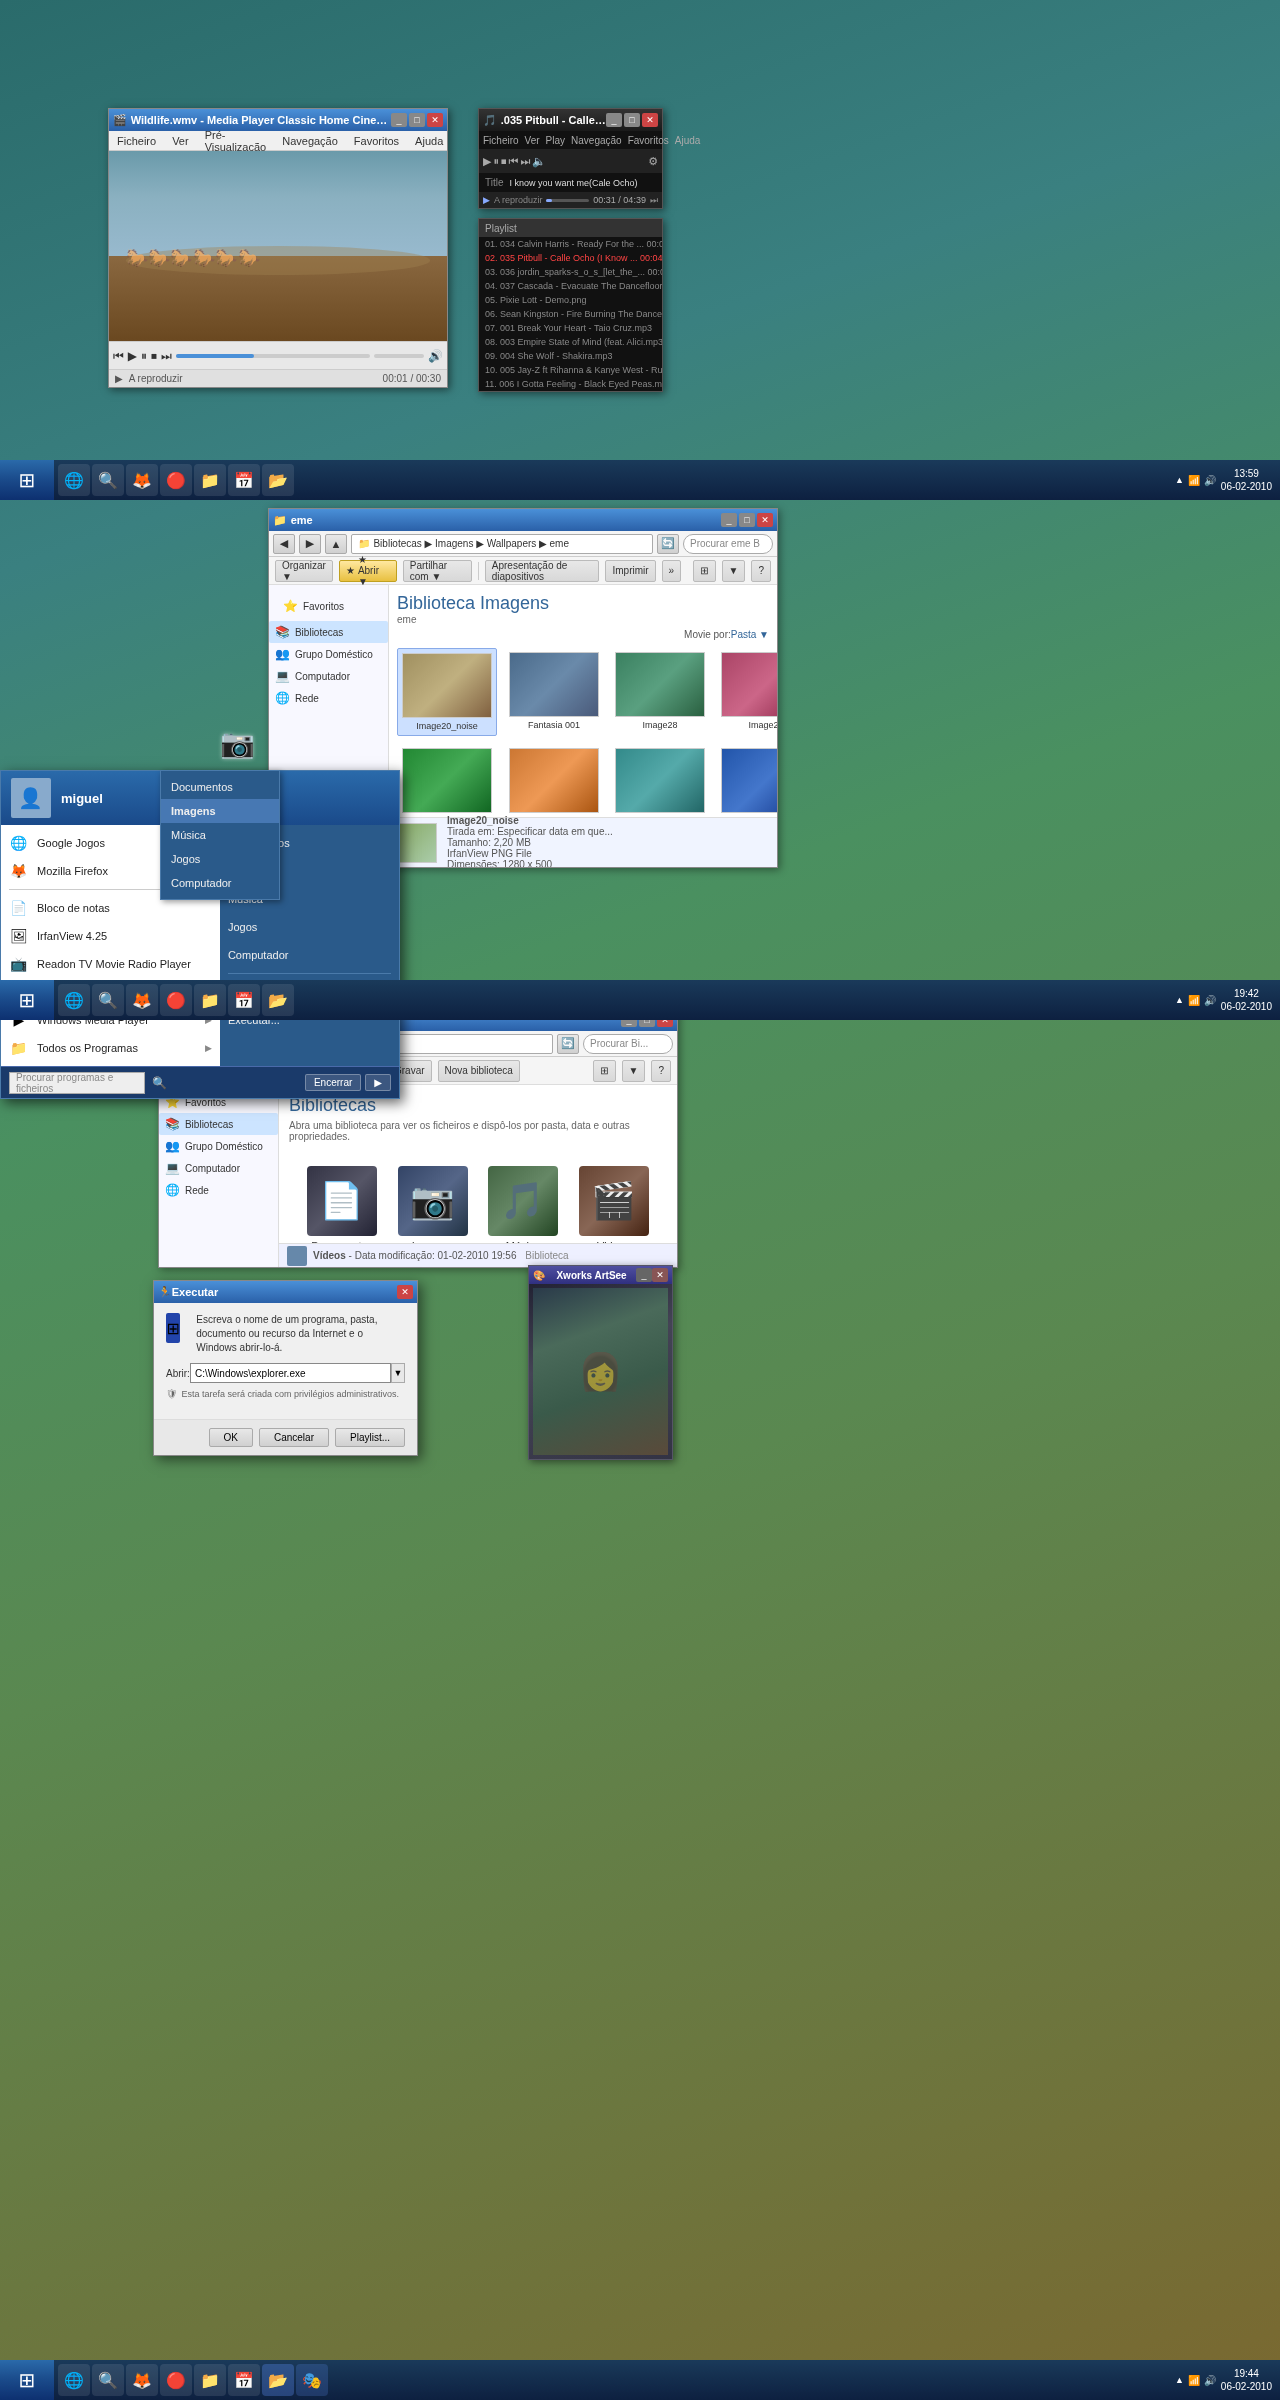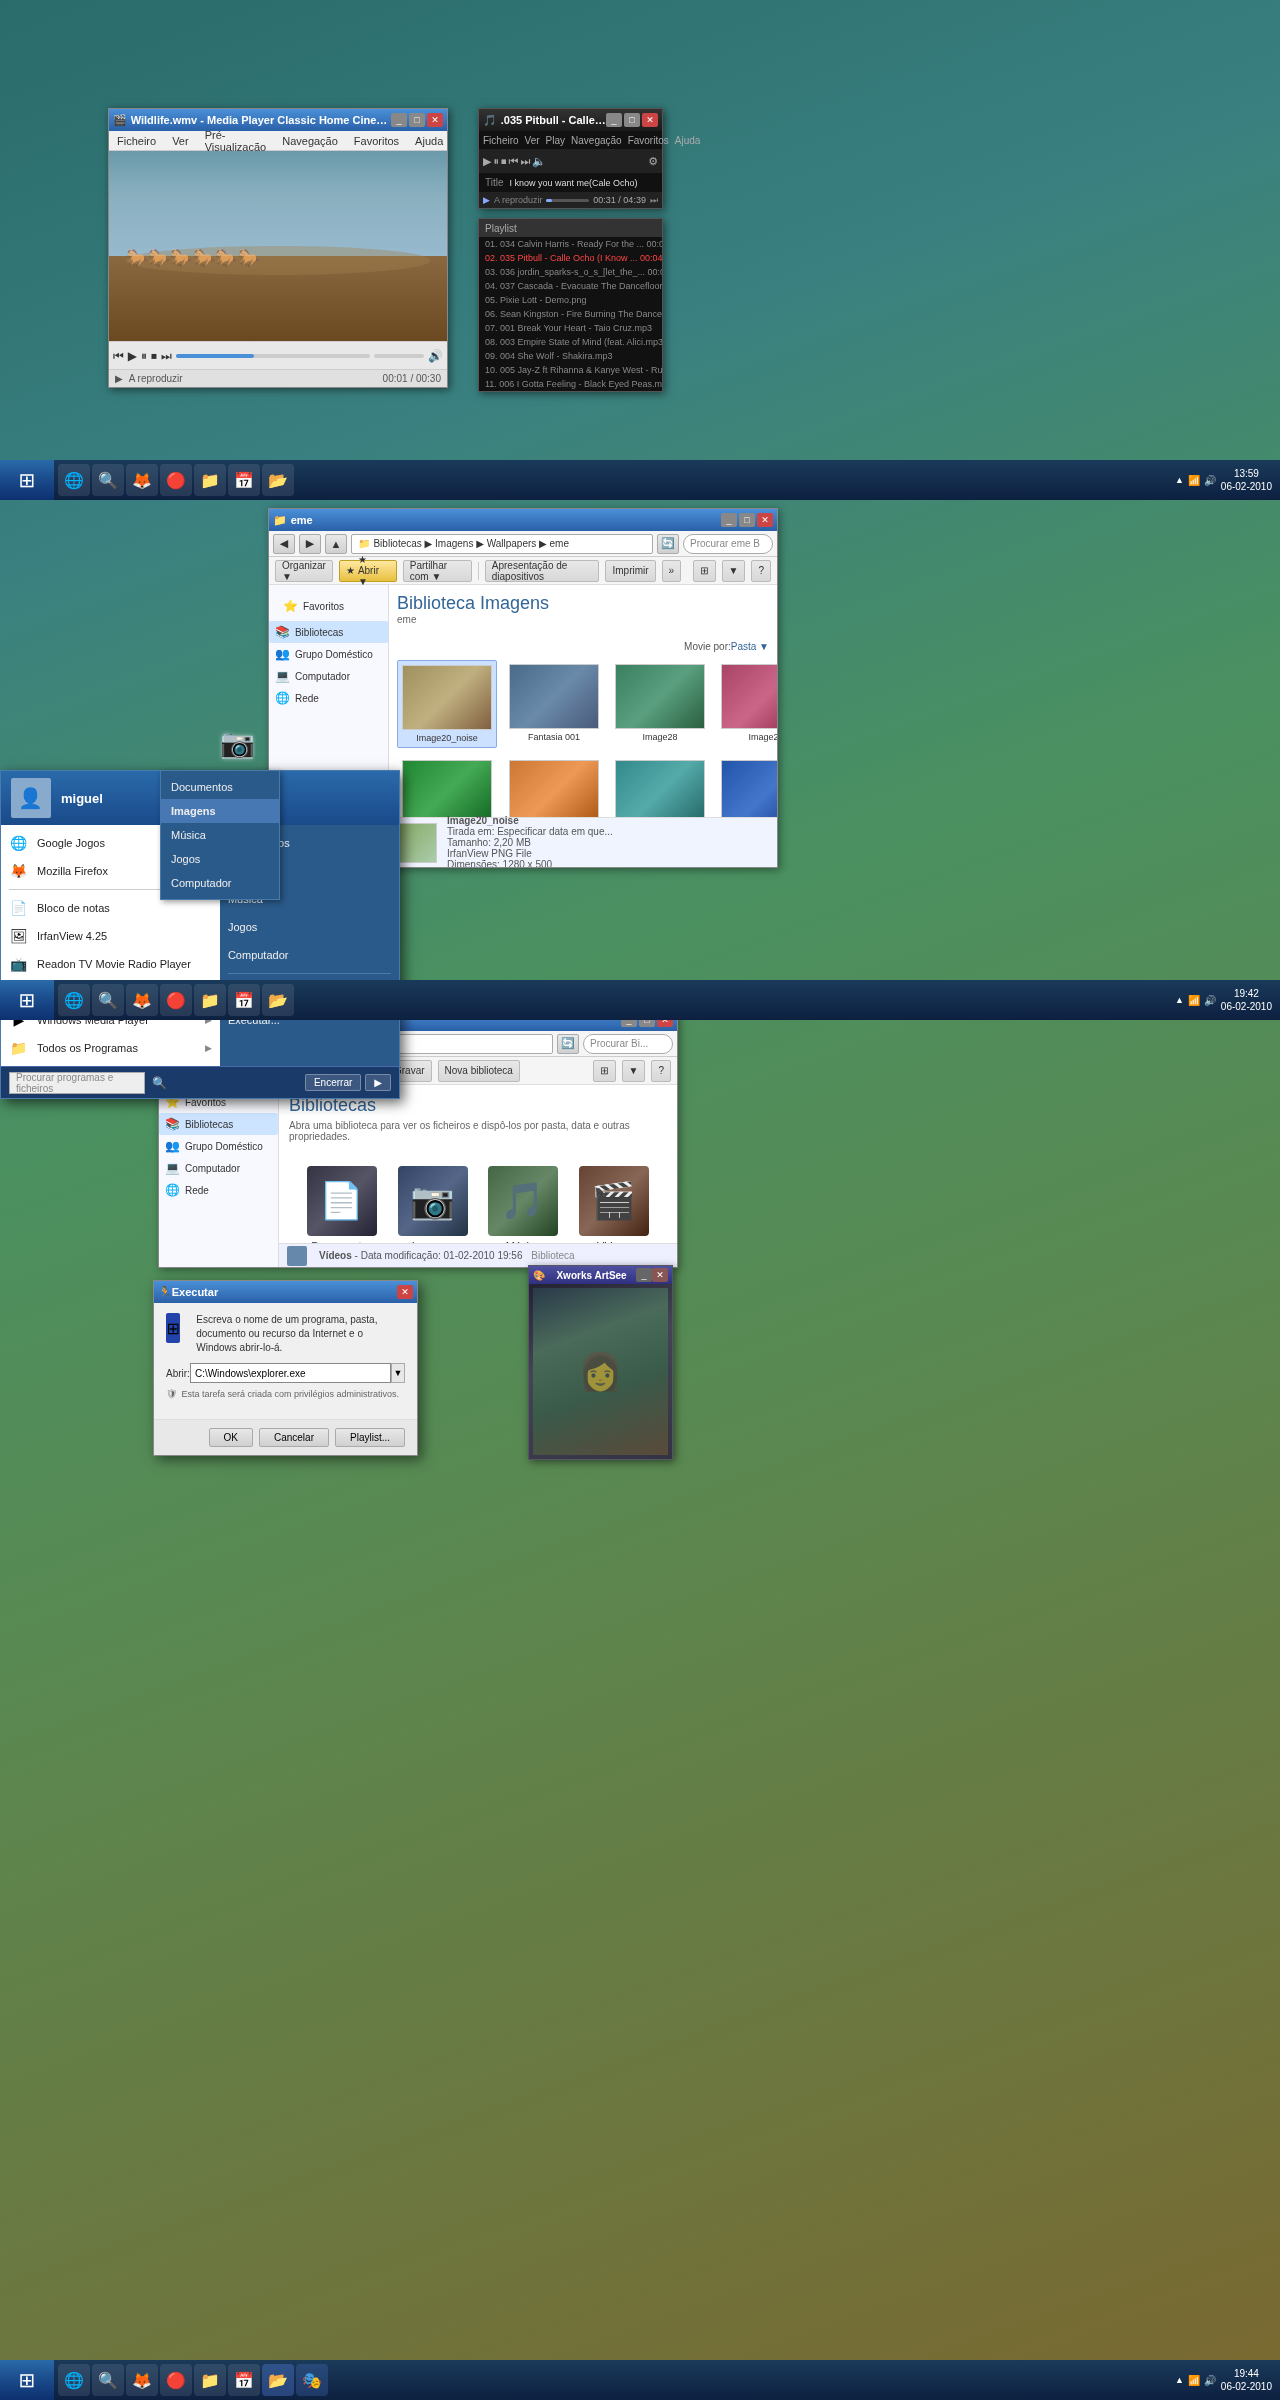--- a/index.html
+++ b/index.html
@@ -349,21 +349,21 @@
       height: 22px; display: flex; align-items: center;
       padding: 0 6px; gap: 5px;
       font-size: 10px; color: #333; cursor: pointer;
       border-radius: 2px;
     }
     .exp-sidebar-item.active { background: #cce4ff; }
     .exp-sidebar-icon { font-size: 12px; }
 
     .exp-content { flex: 1; padding: 8px; overflow-y: auto; }
     .exp-content-header {
-      margin-bottom: 16px;
+      margin-bottom: 4px;
     }
     .exp-content-title { font-size: 18px; color: #336699; font-weight: normal; }
     .exp-content-sub { font-size: 10px; color: #666; }
     .exp-content-toolbar {
       display: flex; align-items: center; justify-content: space-between;
       margin-bottom: 8px; font-size: 10px; color: #555;
     }
     .exp-grid {
       display: grid;
       grid-template-columns: repeat(4, 1fr);
@@ -409,21 +409,21 @@
       width: 70px; height: 70px;
       display: flex; align-items: center; justify-content: center;
       font-size: 36px;
     }
     .lib-label { font-size: 11px; color: #333; margin-top: 4px; }
 
     .exp-footer {
       height: 24px; background: #eef0ff;
       border-top: 1px solid #ddd;
       display: flex; align-items: center;
-      padding: 0 8px; gap: 12px;
+      padding: 0 8px; gap: 6px;
       font-size: 10px; color: #555;
     }
     .exp-footer-thumb {
       width: 20px; height: 20px;
       background: #6688aa; border-radius: 2px;
     }
 
     
     .run-dialog {
       position: absolute;

